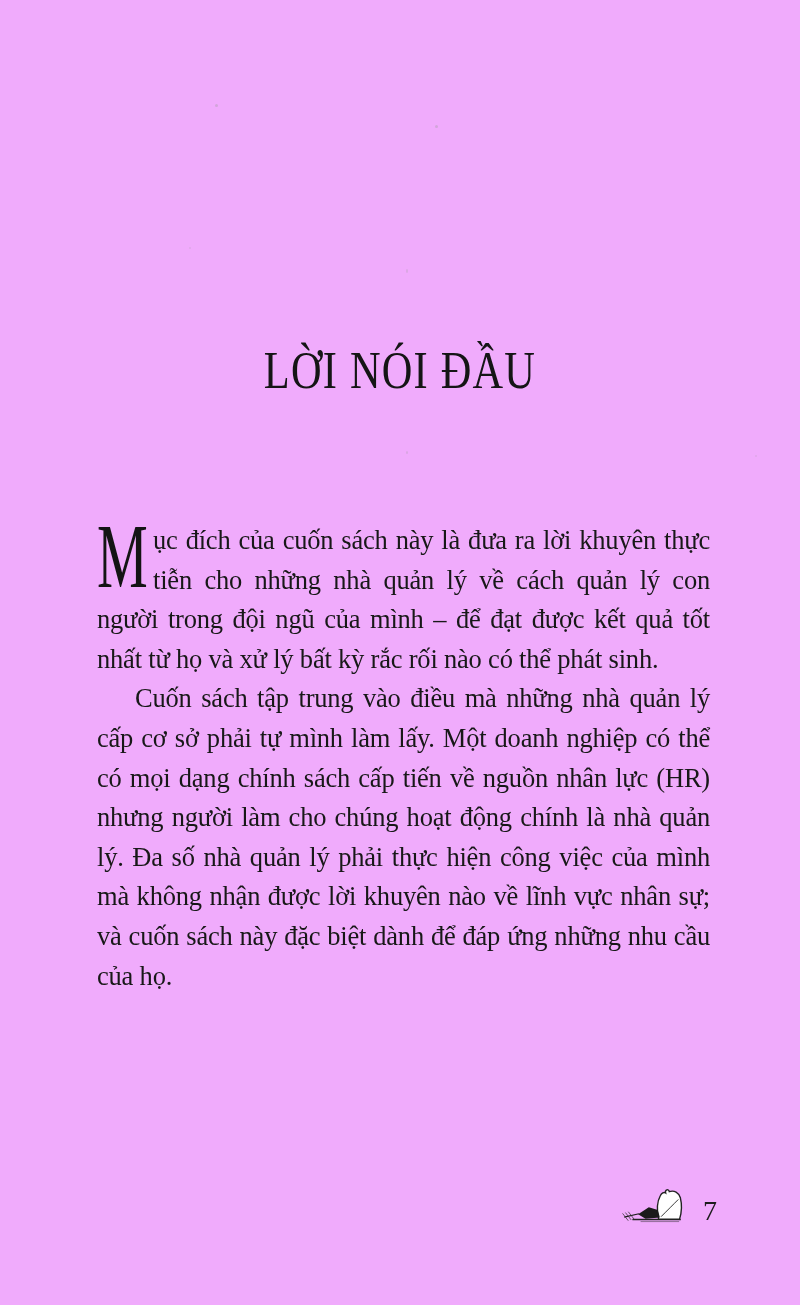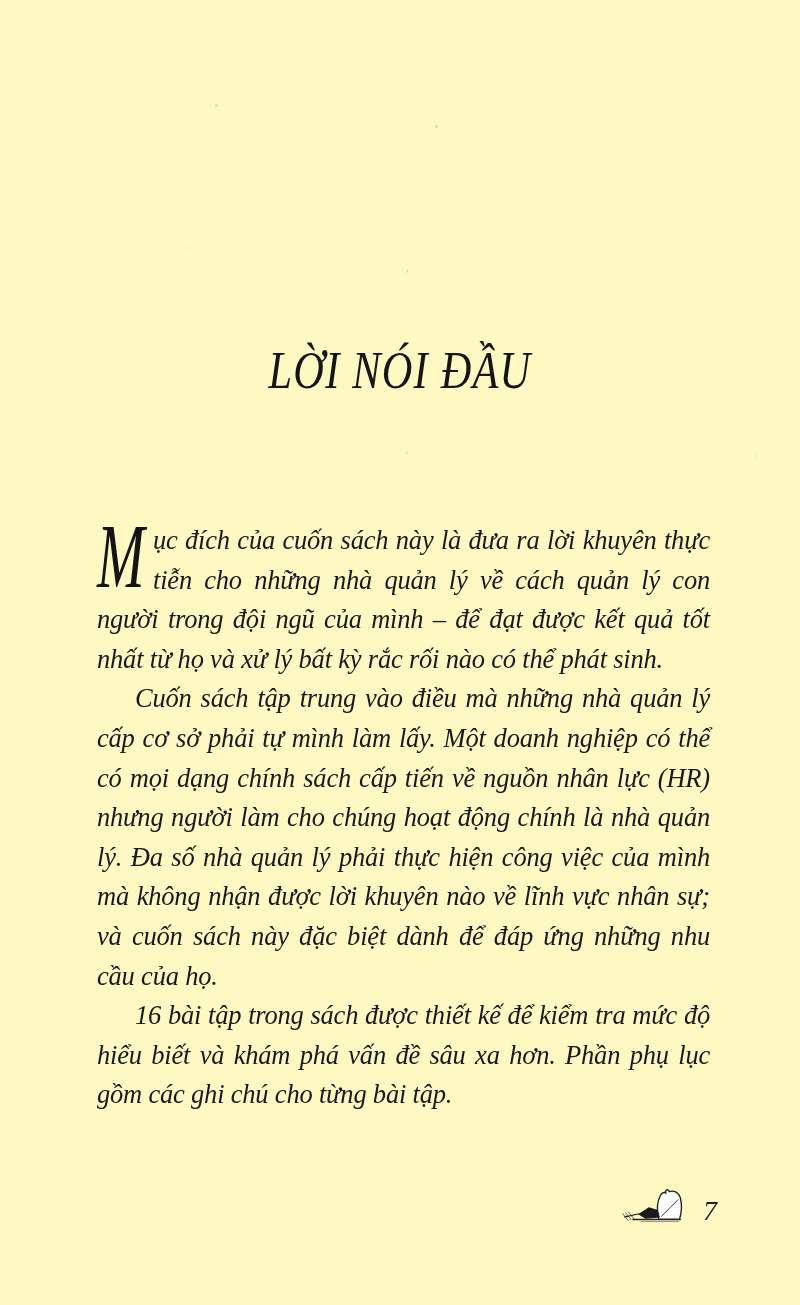--- a/index.html
+++ b/index.html
@@ -4,25 +4,24 @@
 <style>
   html, body {
     margin: 0;
     padding: 0;
     background: #ffffff;
   }
   .page {
     position: relative;
     width: 800px;
     height: 1305px;
-    background: #fef9c3;
+    background: #f0abfc;
     overflow: hidden;
     font-family: "Liberation Serif", serif;
     color: #171717;
-    font-style: italic;
   }
   
   .title {
     position: absolute;
     top: 346px;
     left: 0;
     width: 800px;
     margin: 0;
     text-align: center;
     font-family: "Liberation Serif", serif;
@@ -105,21 +104,20 @@
 </head>
 <body>
 
 <div class="page">
 
   <h1 class="title">LỜI NÓI ĐẦU</h1>
 
   <div class="body">
     <p class="para"><span class="dropcap">M</span><span>ục đích của cuốn sách này là đưa ra lời khuyên thực tiễn cho những nhà quản lý về cách quản lý con người trong đội ngũ của mình – để đạt được kết quả tốt nhất từ họ và xử lý bất kỳ rắc rối nào có thể phát sinh.</span></p>
     <p class="para indent">Cuốn sách tập trung vào điều mà những nhà quản lý cấp cơ sở phải tự mình làm lấy. Một doanh nghiệp có thể có mọi dạng chính sách cấp tiến về nguồn nhân lực (HR) nhưng người làm cho chúng hoạt động chính là nhà quản lý. Đa số nhà quản lý phải thực hiện công việc của mình mà không nhận được lời khuyên nào về lĩnh vực nhân sự; và cuốn sách này đặc biệt dành để đáp ứng những nhu cầu của họ.</p>
-    <p class="para indent">16 bài tập trong sách được thiết kế để kiểm tra mức độ hiểu biết và khám phá vấn đề sâu xa hơn. Phần phụ lục gồm các ghi chú cho từng bài tập.</p>
   </div>
 
   <div class="footer">
     <svg class="ornament" viewBox="0 0 100 50" xmlns="http://www.w3.org/2000/svg" aria-hidden="true">
 
       <path d="M20 41.5 H79" stroke="#222" stroke-width="2" fill="none"></path>
       <path d="M30 44 H77" stroke="#222" stroke-width="0.8" fill="none" opacity="0.7"></path>
 
       <path d="M52 41 C49.5 30 50.5 19 54 12.5 C55.5 9.5 58.5 7.5 60.5 9 C59.5 5 64 3.5 65 7.5 C71 5.5 76.5 8.5 78.5 15 C80.5 23 80 33 77.5 41 Z" fill="#ffffff" stroke="#222" stroke-width="1.7"></path>
       <path d="M55 38 C62 31 70 23 76 17" stroke="#222" stroke-width="1.1" fill="none"></path>

